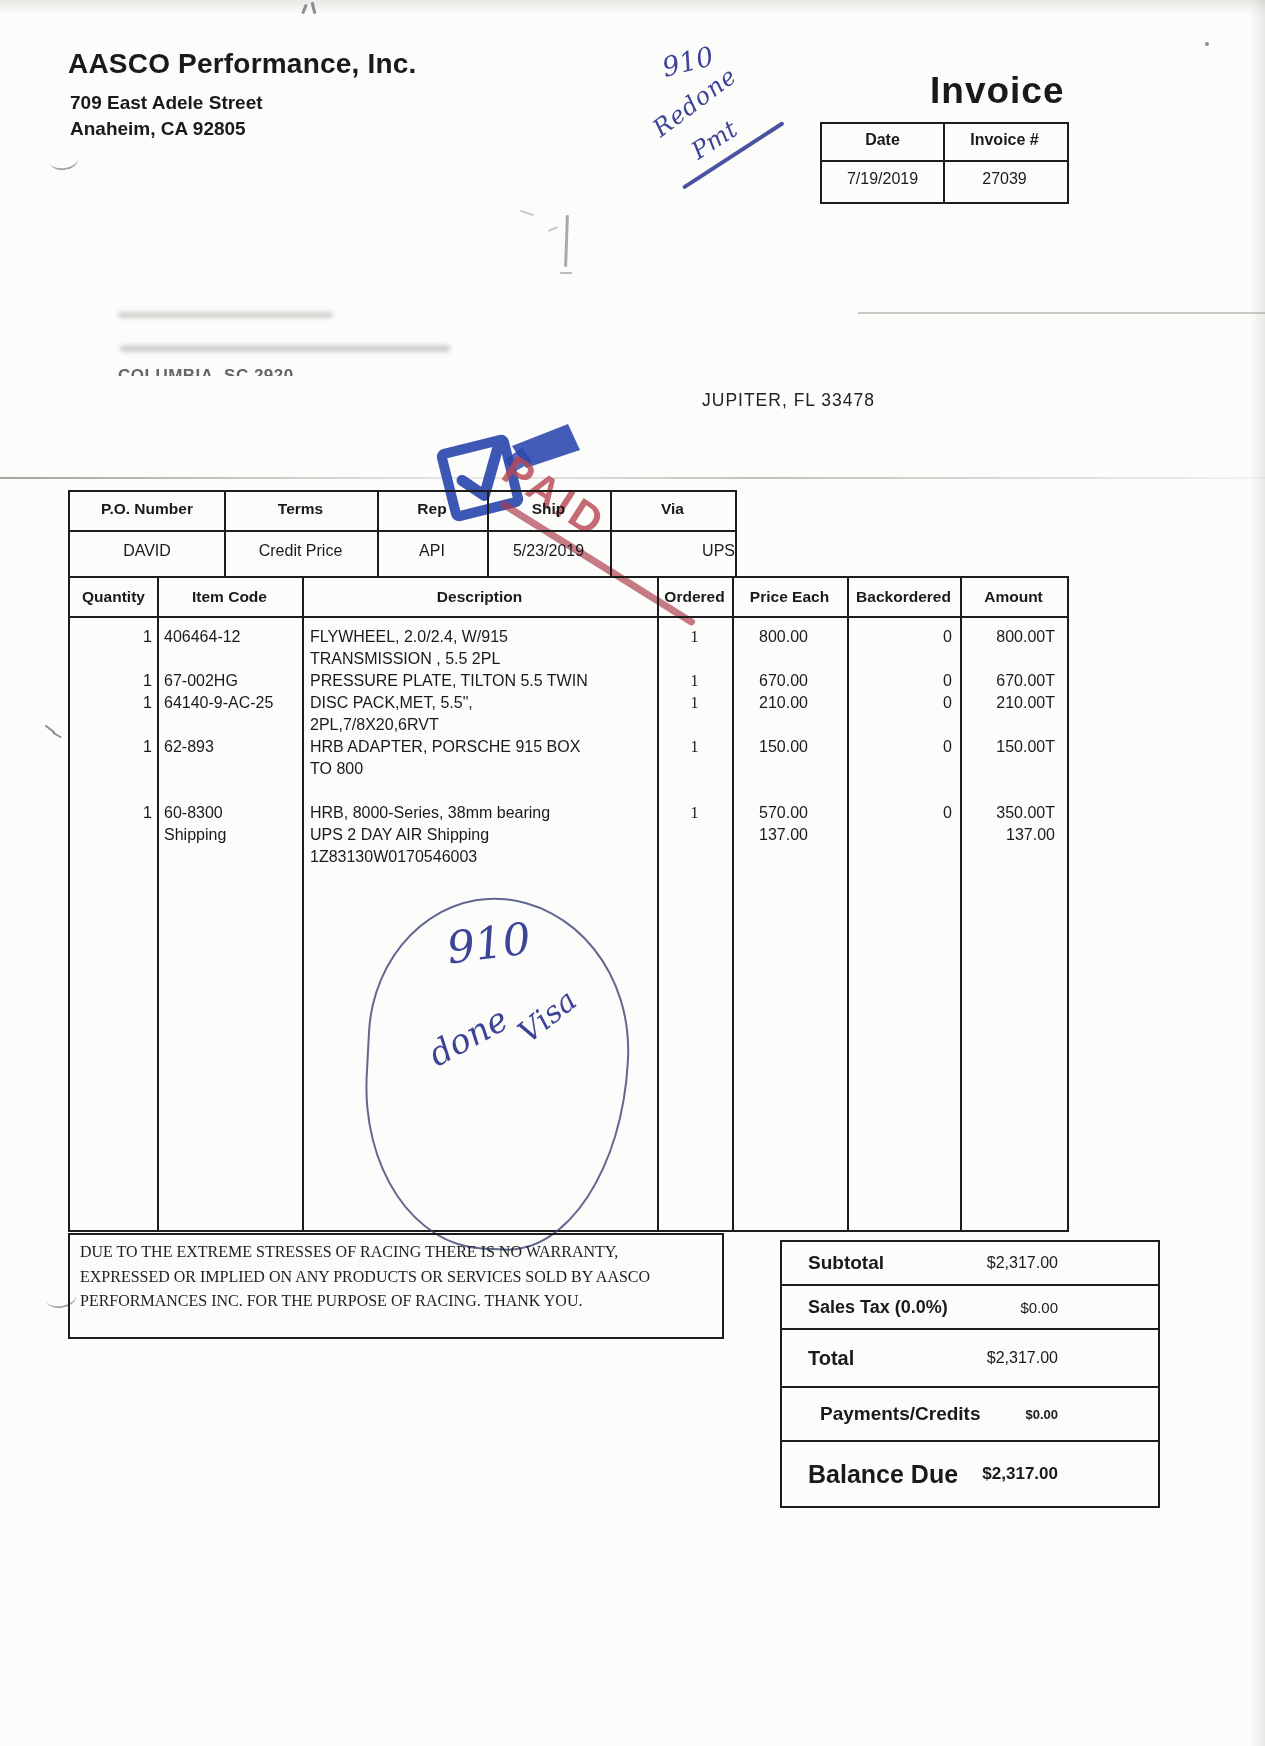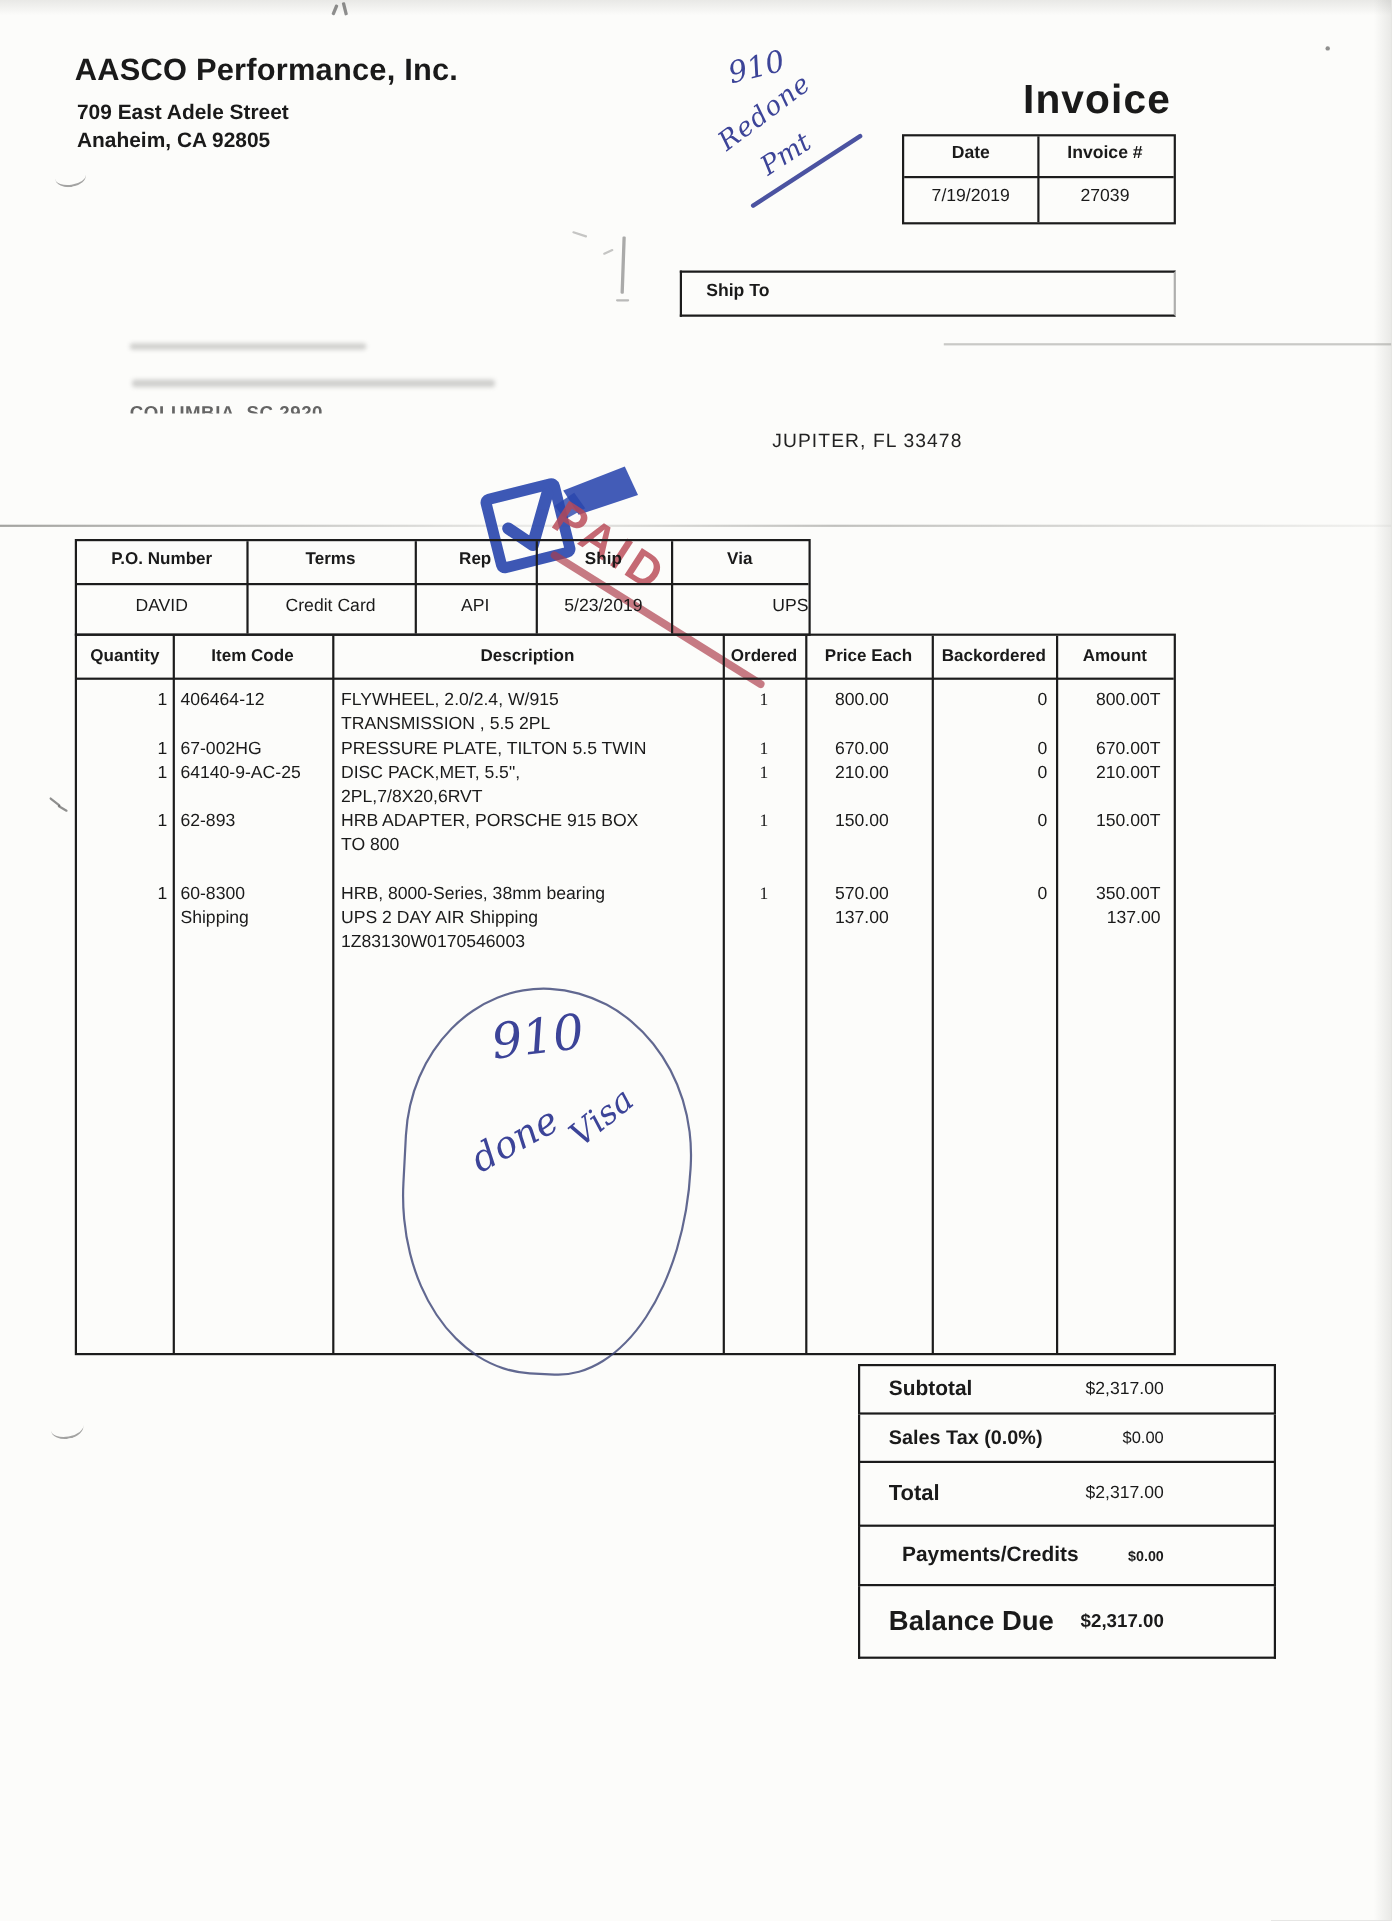--- a/index.html
+++ b/index.html
@@ -117,23 +117,20 @@
     <div class="hdr-cell box-label" style="left:0;top:7px;">Date</div>
     <div class="hdr-cell box-label" style="left:122px;top:7px;">Invoice #</div>
     <div class="hdr-cell cell-v" style="left:0;top:46px;">7/19/2019</div>
     <div class="hdr-cell cell-v" style="left:122px;top:46px;">27039</div>
   </div>
 
   <div class="abs faded-redact" style="left:118px;top:312px;width:215px;height:6px;"></div>
   <div class="abs faded-redact" style="left:120px;top:345px;width:330px;height:7px;"></div>
   <div class="abs" style="left:118px;top:366px;font-size:17px;font-weight:700;color:#4a4a4a;letter-spacing:.5px;clip-path:inset(0 0 50% 0);opacity:.85;">COLUMBIA, SC 2920</div>
 
-  <div class="abs bbox" style="left:618px;top:246px;width:447px;height:38px;border-right-color:rgba(28,28,28,.35);">
-    <div class="box-label" style="margin:8px 0 0 22px;">Ship To</div>
-  </div>
   <div class="abs" style="left:702px;top:390px;font-size:17.5px;letter-spacing:1px;color:#222;font-weight:500;">JUPITER, FL 33478</div>
 
   <div class="abs" style="left:420px;top:398px;width:160px;height:140px;">
     <svg width="160" height="140" viewBox="0 0 160 140">
       <g fill="none" stroke="#2946ad" stroke-width="10" opacity="0.9" transform="rotate(-14 60 80)" stroke-linejoin="round">
         <rect x="28" y="48" width="64" height="64" rx="3"></rect>
         <path d="M42 78 L60 98 L84 56" stroke-width="11" stroke-linecap="round"></path>
       </g>
       <path d="M92 48 L148 26 L160 52 L106 70 Z" fill="#2946ad" opacity="0.88"></path>
       <path d="M84 62 L102 50 L112 64 L94 74 Z" fill="#2946ad" opacity="0.8"></path>
@@ -148,21 +145,21 @@
     <div class="po-vline" style="left:307px;"></div>
     <div class="po-vline" style="left:417px;"></div>
     <div class="po-vline" style="left:540px;"></div>
     <div class="po-hline"></div>
     <div class="po-cell cell-h" style="left:0;width:154px;top:8px;">P.O. Number</div>
     <div class="po-cell cell-h" style="left:154px;width:153px;top:8px;">Terms</div>
     <div class="po-cell cell-h" style="left:307px;width:110px;top:8px;">Rep</div>
     <div class="po-cell cell-h" style="left:417px;width:123px;top:8px;">Ship</div>
     <div class="po-cell cell-h" style="left:540px;width:125px;top:8px;">Via</div>
     <div class="po-cell cell-v" style="left:0;width:154px;top:50px;">DAVID</div>
-    <div class="po-cell cell-v" style="left:154px;width:153px;top:50px;">Credit Card</div>
+    <div class="po-cell cell-v" style="left:154px;width:153px;top:50px;">Credit Price</div>
     <div class="po-cell cell-v" style="left:307px;width:110px;top:50px;">API</div>
     <div class="po-cell cell-v" style="left:417px;width:123px;top:50px;">5/23/2019</div>
     <div class="po-cell cell-v" style="left:540px;width:125px;top:50px;text-align:right;">UPS</div>
   </div>
 
   <div class="abs bbox items-table">
     <div class="it-vline" style="left:87px;"></div>
     <div class="it-vline" style="left:232px;"></div>
     <div class="it-vline" style="left:587px;"></div>
     <div class="it-vline" style="left:662px;"></div>
@@ -241,20 +238,23 @@
       </div>
     </div>
   </div>
 
   <div class="abs circle-note" style="left:366px;top:898px;width:258px;height:348px;">
     <div class="abs ink" style="left:72px;top:18px;font-size:44px;transform:rotate(-10deg);">910</div>
     <div class="abs ink" style="left:56px;top:118px;font-size:34px;transform:rotate(-32deg);">done</div>
     <div class="abs ink" style="left:144px;top:96px;font-size:30px;transform:rotate(-42deg);">Visa</div>
   </div>
 
+  <div class="abs bbox disclaimer-box">
+    <div class="disclaimer-text">DUE TO THE EXTREME STRESSES OF RACING THERE IS NO WARRANTY, EXPRESSED OR IMPLIED ON ANY PRODUCTS OR SERVICES SOLD BY AASCO PERFORMANCES INC. FOR THE PURPOSE OF RACING.  THANK YOU.</div>
+  </div>
 
   <div class="abs totals-box">
     <div class="t-row" style="height:42px;">
       <div class="t-label" style="font-size:19px;">Subtotal</div>
       <div class="t-value" style="font-size:16px;">$2,317.00</div>
     </div>
     <div class="t-row" style="height:42px;">
       <div class="t-label" style="font-size:18px;">Sales Tax  (0.0%)</div>
       <div class="t-value" style="font-size:15px;">$0.00</div>
     </div>

